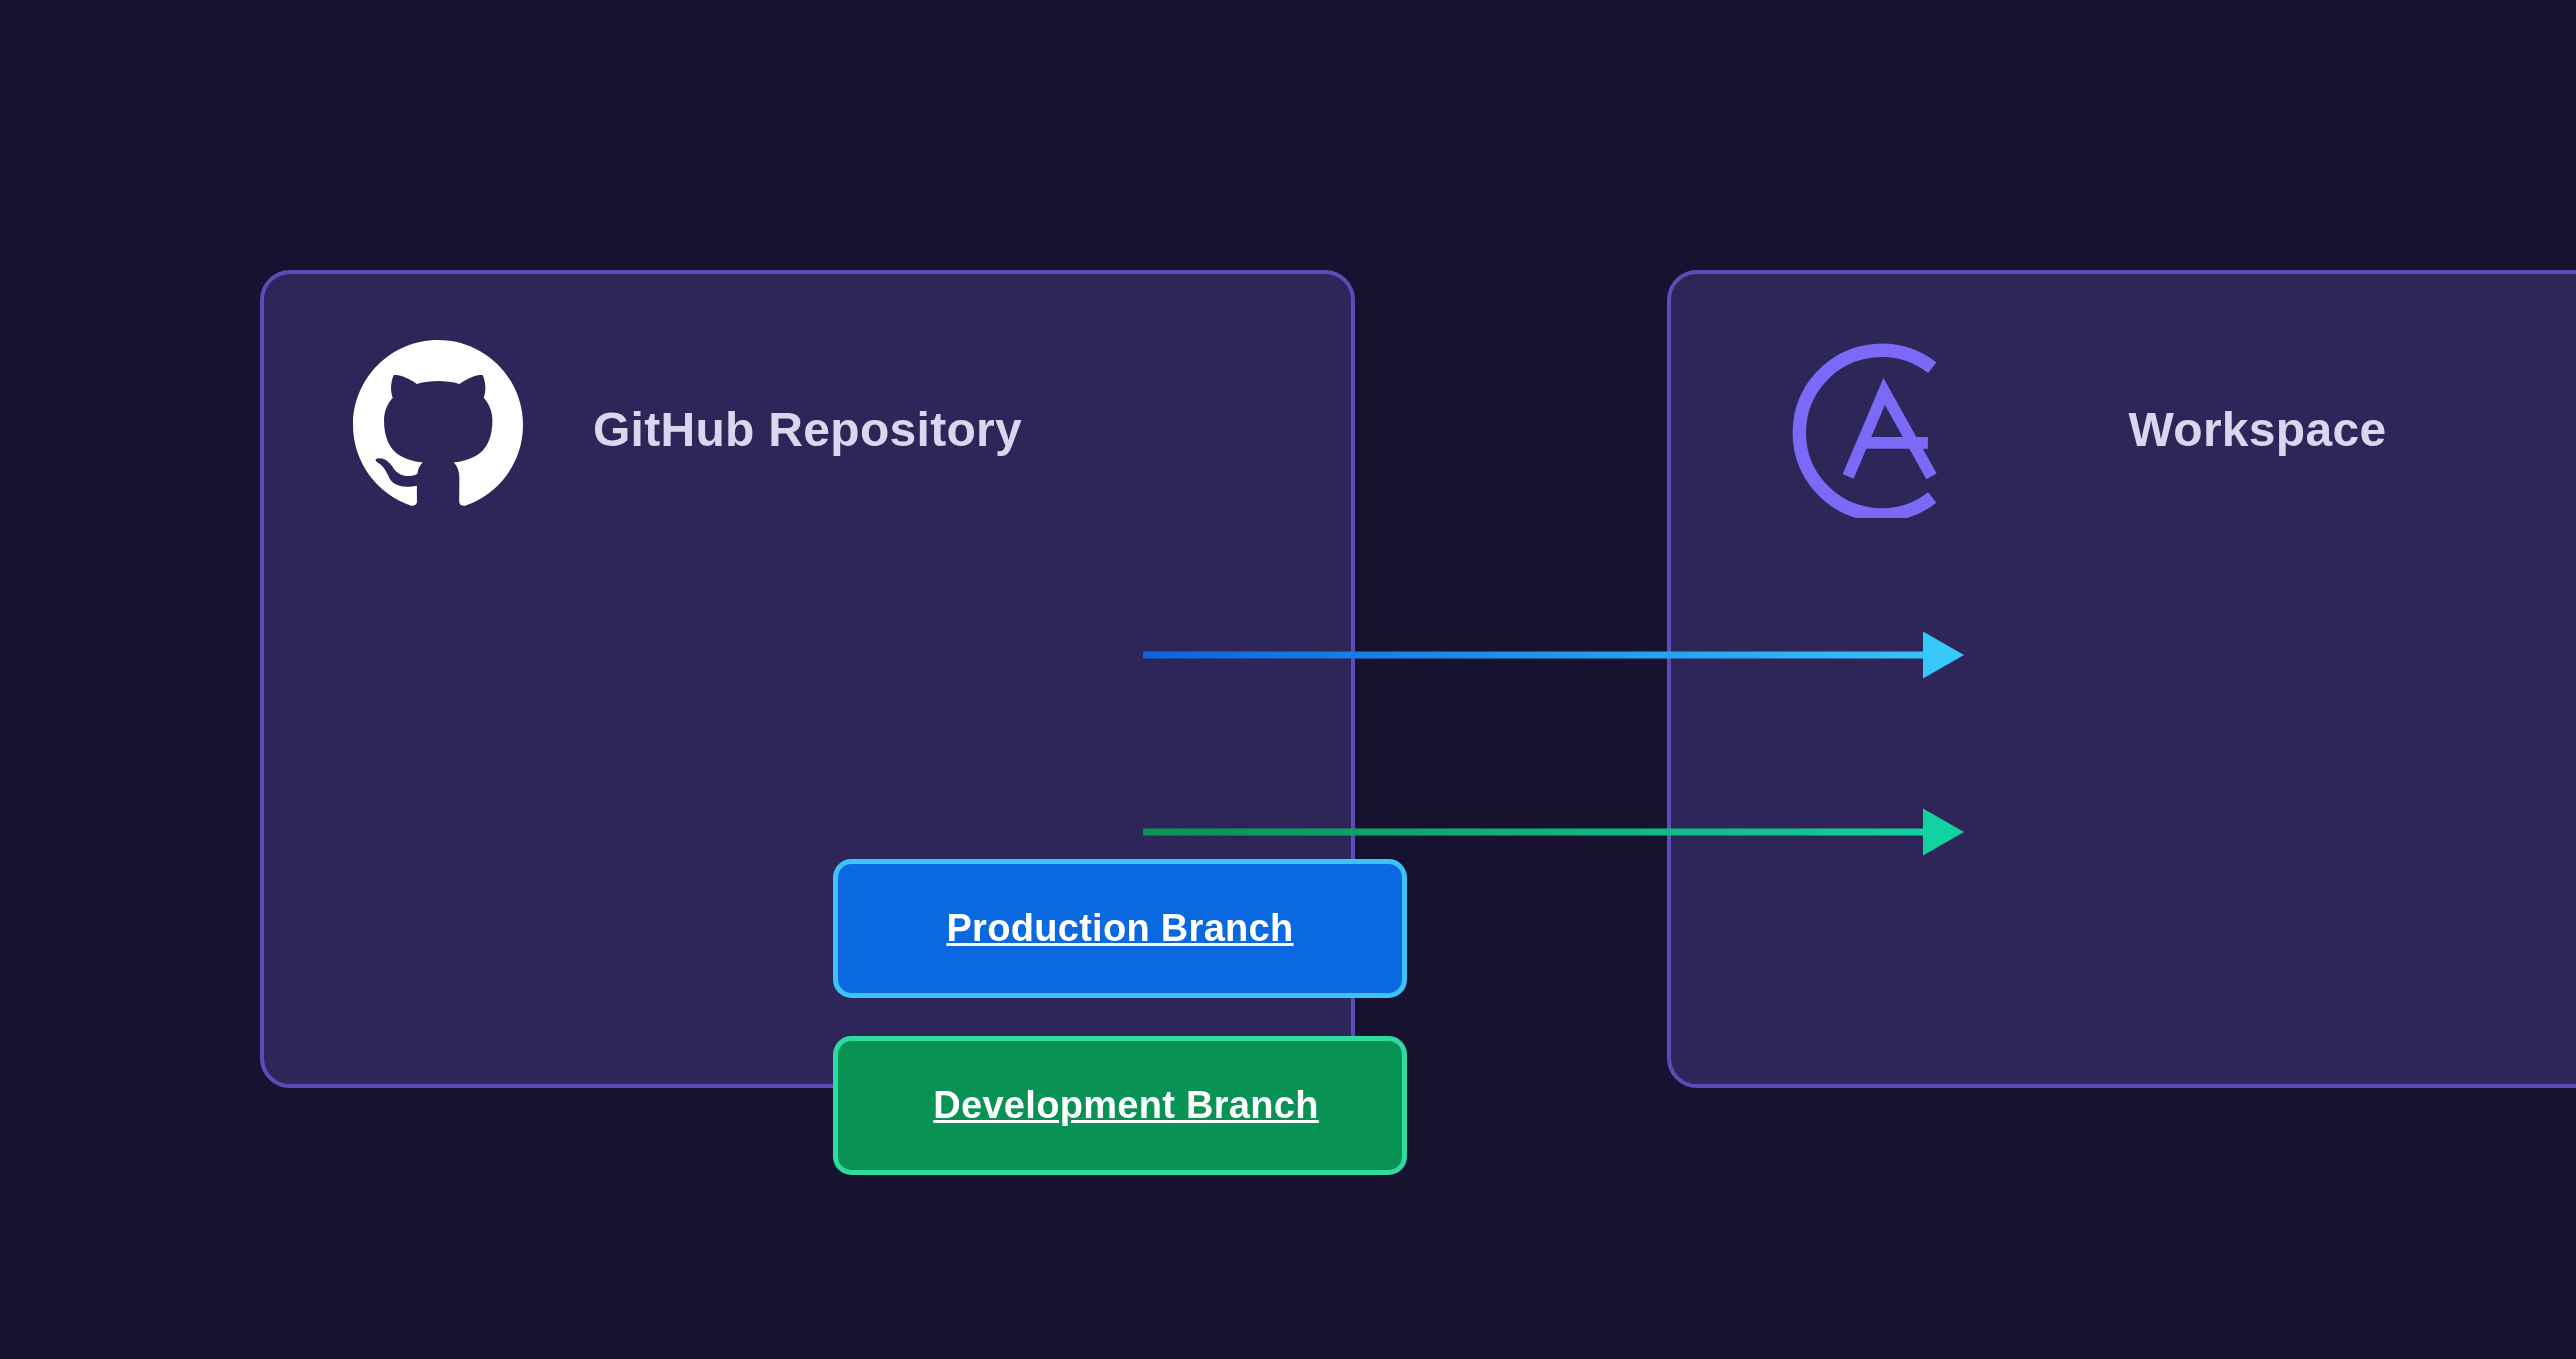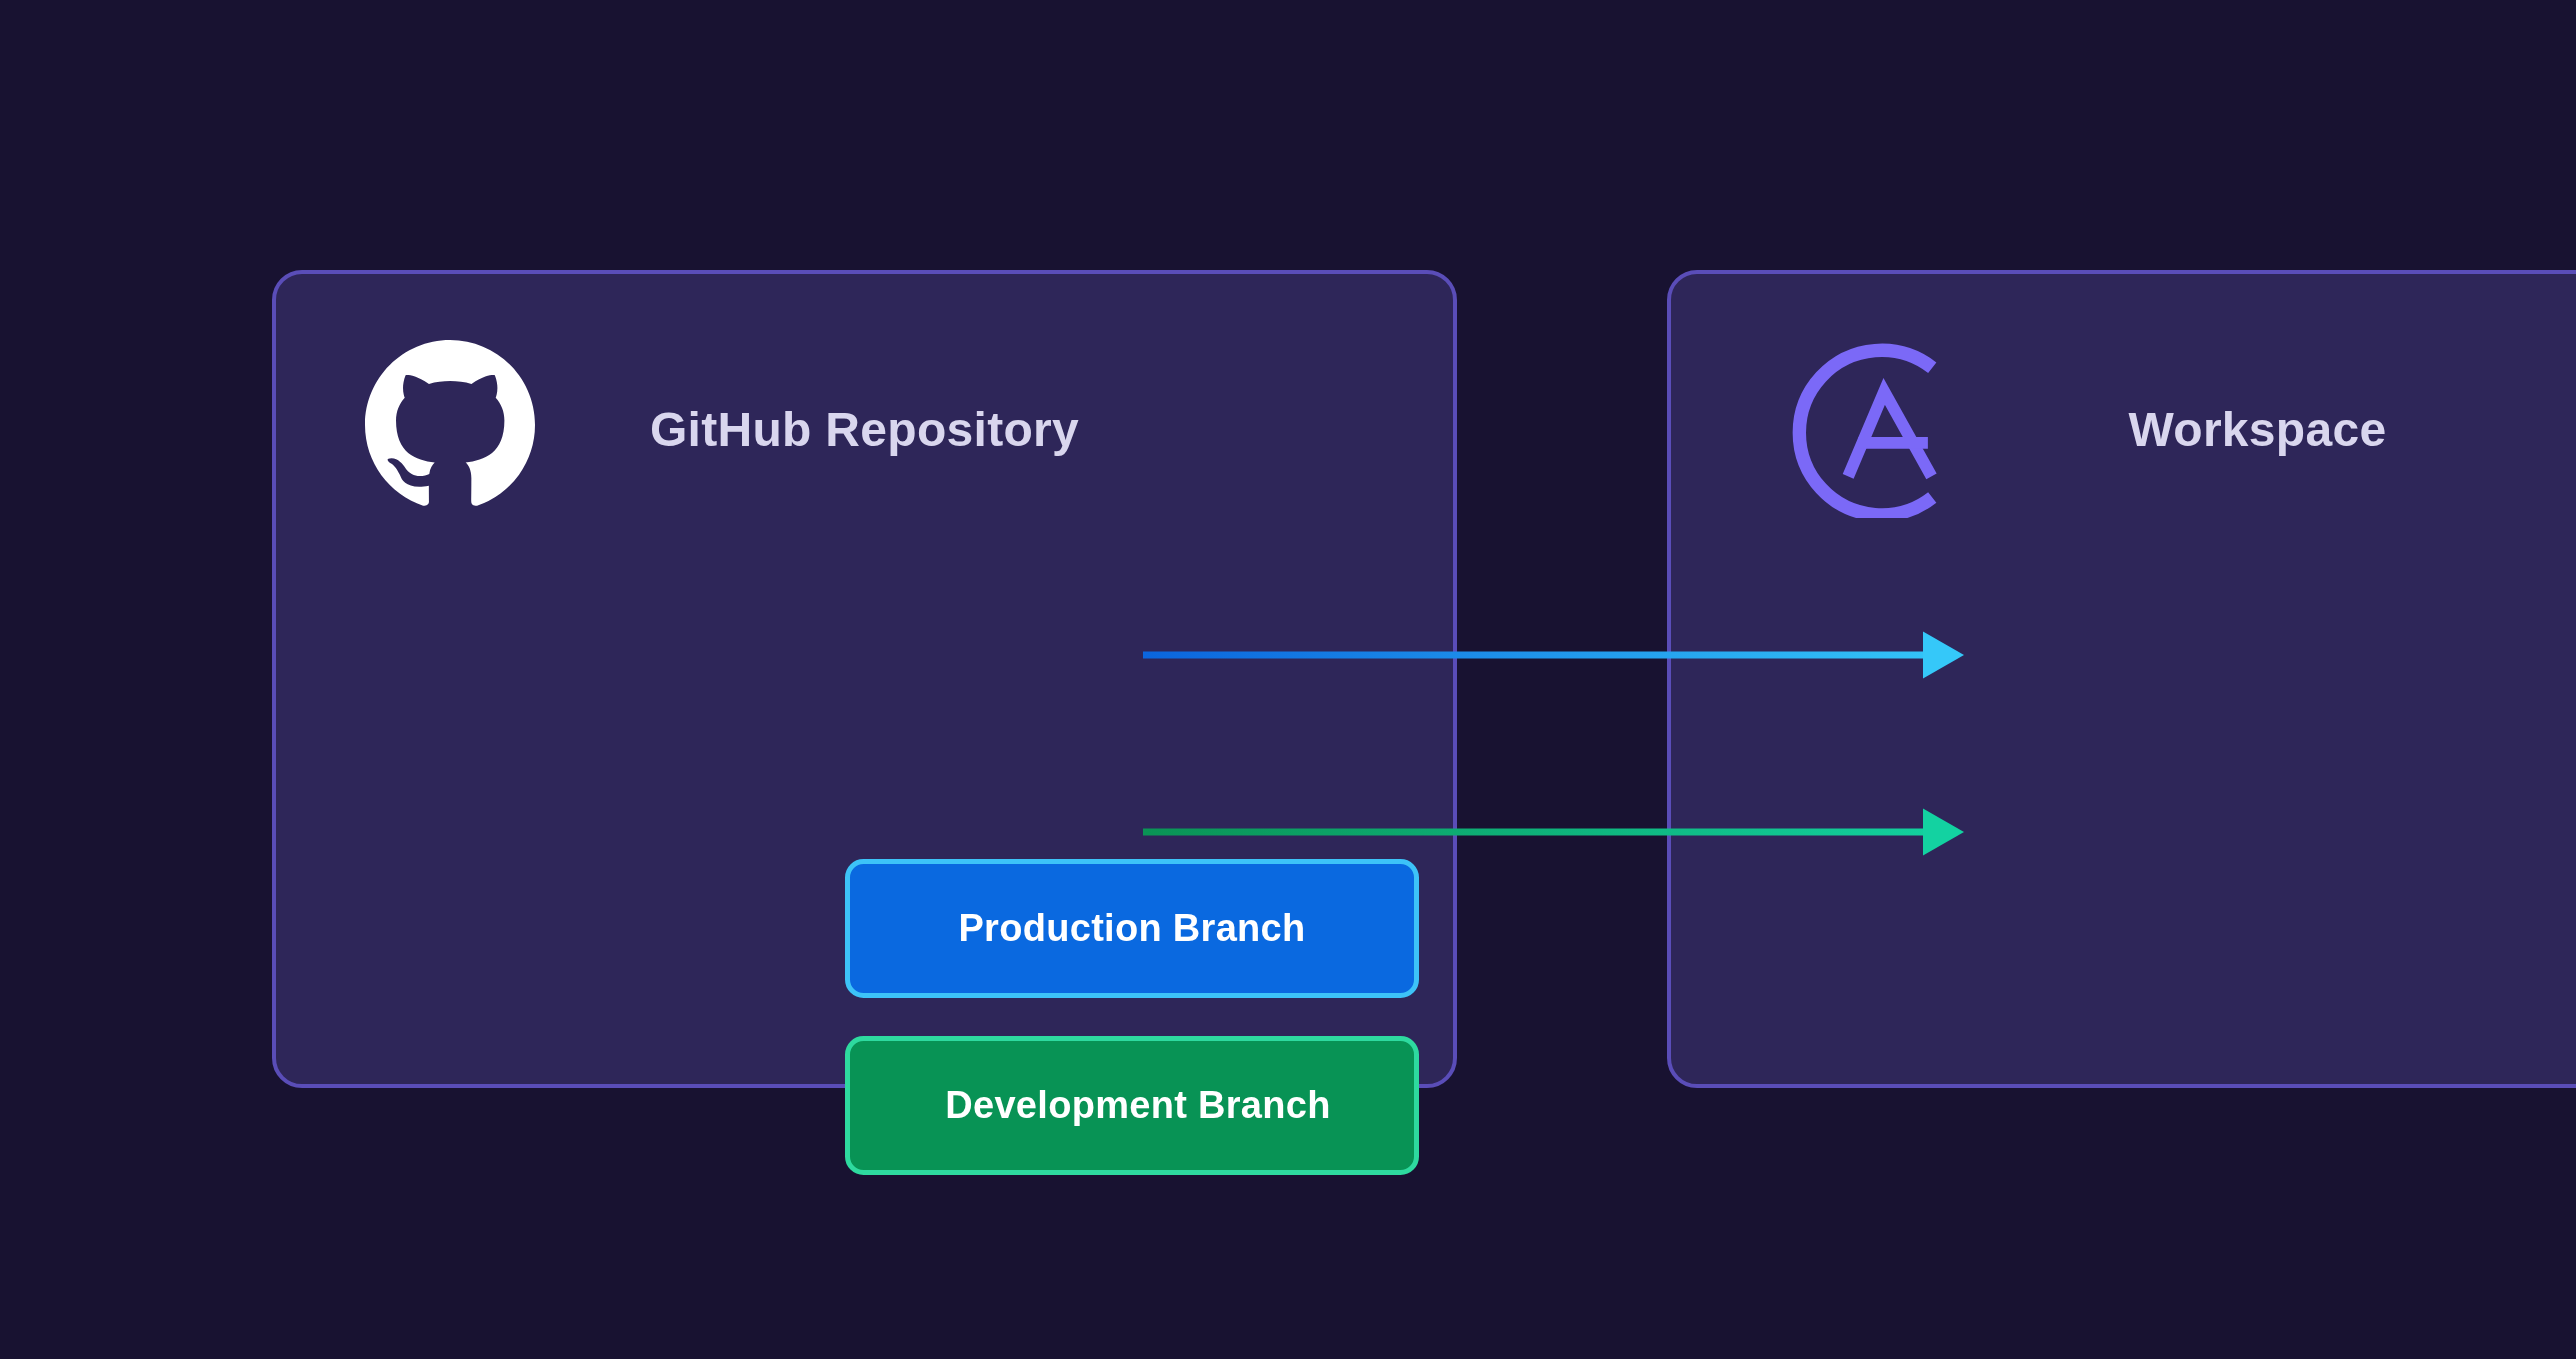--- a/index.html
+++ b/index.html
@@ -34,21 +34,21 @@
   }
   .panel {
     position: absolute;
     top: 270px;
     height: 818px;
     background: var(--panel-fill);
     border: 4.6px solid var(--panel-border);
     border-radius: 30px;
     box-sizing: border-box;
   }
-  .panel-left  { left: 272px;  width: 1185px; }
+  .panel-left  { left: 260px;  width: 1095px; }
   .panel-right { left: 1667px; width: 1181px; }
   .panel-title {
     position: absolute;
     left: 0;
     right: 0;
     top: 131px;
     text-align: center;
     color: var(--panel-title-text);
     font-size: 48px;
     line-height: 49px;
@@ -67,20 +67,21 @@
     height: 139px;
     border-radius: 18.5px;
     border: 5.7px solid;
     display: flex;
     align-items: center;
     justify-content: center;
     color: var(--node-text);
     font-size: 38px;
     font-weight: 700;
     letter-spacing: 0.3px;
+    text-decoration: underline;
   }
   .node-blue  { background: var(--blue-node-fill);  border-color: var(--blue-node-border); }
   .node-green { background: var(--green-node-fill); border-color: var(--green-node-border); }
   .node-prod-branch { left: 569px; top: 585px; width: 574px; }
   .node-dev-branch  { left: 569px; top: 762px; width: 574px; padding-left: 12px; }
   .arrow {
     position: absolute;
     left: 1141px;
     width: 825px;
     height: 82px;

